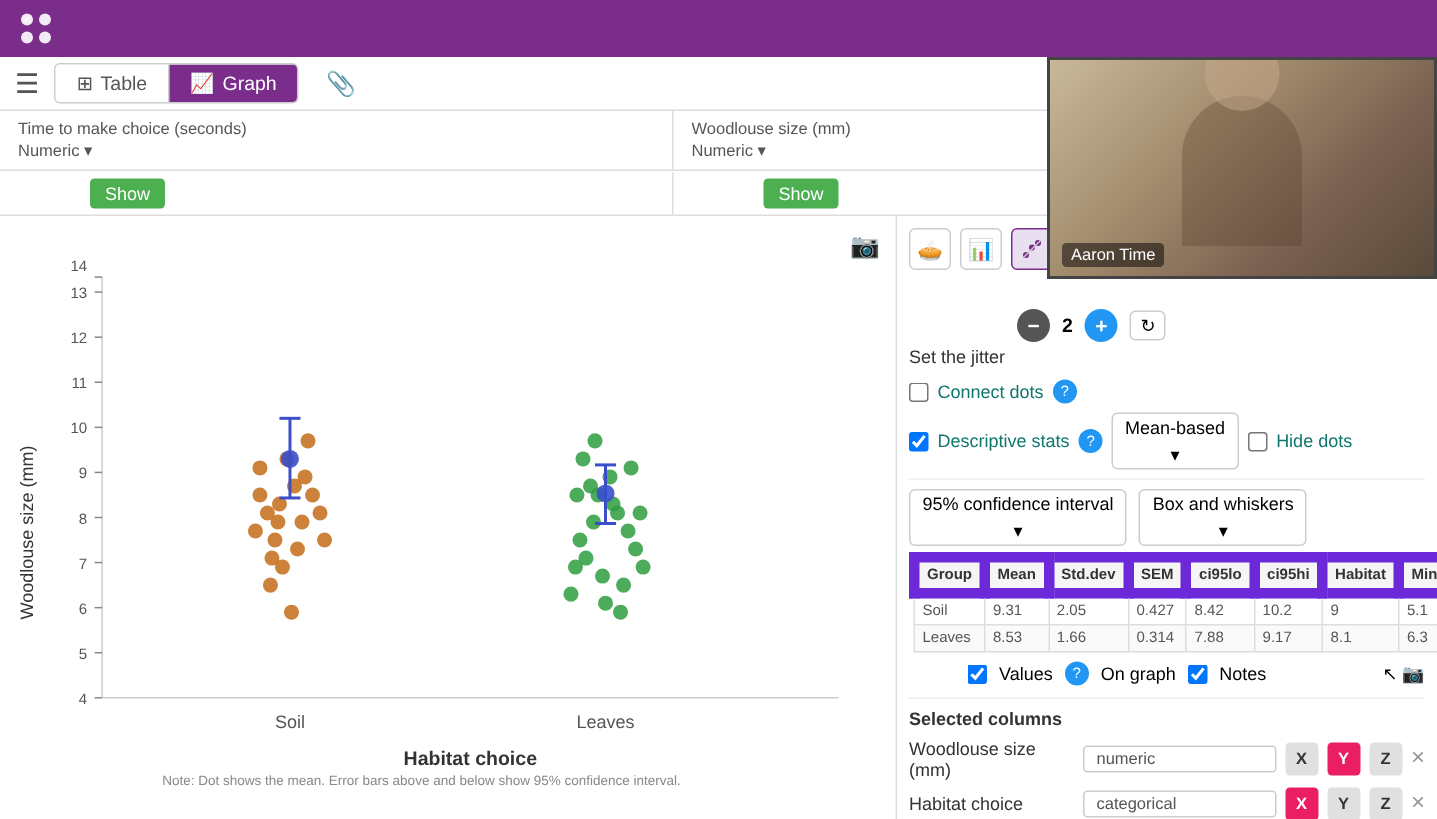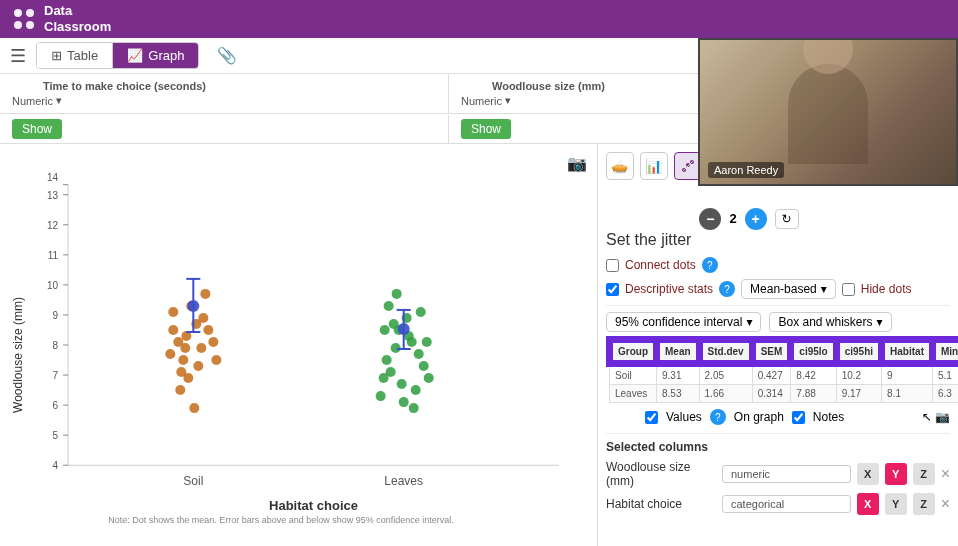--- a/index.html
+++ b/index.html
@@ -16,28 +16,28 @@
     .toolbar-title { font-size: 13px; color: #333; flex: 1; }
     .tab-group { display: flex; align-items: center; gap: 0; border: 1px solid #ccc; border-radius: 4px; overflow: hidden; }
     .tab { padding: 5px 14px; font-size: 13px; cursor: pointer; background: white; color: #555; display: flex; align-items: center; gap: 5px; border-right: 1px solid #ccc; }
     .tab:last-child { border-right: none; }
     .tab.active { background: #7b2d8b; color: white; }
     .paperclip { font-size: 16px; color: #888; margin-left: 8px; cursor: pointer; }
 
     
     .columns-header { background: white; border-bottom: 1px solid #ddd; display: flex; height: 40px; }
     .col-header { flex: 1; padding: 6px 12px; border-right: 1px solid #ddd; }
-    .col-header-label { font-size: 11px; color: #555; font-weight: 700; margin-left: 31px; }
+    .col-header-label { font-size: 11px; color: #555; font-weight: 400; }
     .col-header-type { font-size: 11px; color: #555; margin-top: 2px; display: flex; align-items: center; gap: 3px; cursor: pointer; }
     .col-header-extra { width: 60px; border-right: 1px solid #ddd; }
 
     
     .show-row { background: white; border-bottom: 1px solid #ddd; display: flex; height: 30px; align-items: center; }
     .show-cell { flex: 1; padding: 4px 12px; border-right: 1px solid #ddd; }
-    .show-btn { background: #4caf50; color: white; border: none; padding: 3px 10px; border-radius: 3px; font-size: 12px; cursor: pointer; }
+    .show-btn { background: #4caf50; color: white; border: none; padding: 3px 10px; border-radius: 3px; font-size: 12px; cursor: pointer; margin-left: 48px; }
     .show-cell-extra { width: 60px; border-right: 1px solid #ddd; }
 
     
     .main-content { display: flex; height: calc(546px - 38px - 36px - 40px - 30px); }
 
     
     .graph-area { flex: 1; background: white; border-right: 1px solid #ddd; padding: 8px; position: relative; }
     .camera-icon { position: absolute; top: 10px; right: 10px; font-size: 16px; color: #888; cursor: pointer; }
 
     
@@ -50,34 +50,34 @@
     
     .chart-type-row { display: flex; align-items: center; gap: 6px; margin-bottom: 8px; justify-content: space-between; }
     .chart-icons { display: flex; gap: 6px; align-items: center; }
     .chart-icon { width: 28px; height: 28px; border: 1px solid #ccc; border-radius: 4px; display: flex; align-items: center; justify-content: center; cursor: pointer; font-size: 14px; color: #555; }
     .chart-icon.active { background: #e8e0f0; border-color: #7b2d8b; }
     .appearance-btn { background: #2196F3; color: white; border: none; padding: 5px 12px; border-radius: 4px; font-size: 12px; cursor: pointer; }
     .search-icon-btn { background: #2196F3; color: white; border: none; width: 28px; height: 28px; border-radius: 4px; font-size: 14px; cursor: pointer; display: flex; align-items: center; justify-content: center; }
 
     
     .jitter-row { display: flex; align-items: center; gap: 8px; margin-bottom: 8px; }
-    .jitter-label { font-size: 16px; color: #333; margin-top: 43px; }
+    .jitter-label { font-size: 12px; color: #333; margin-top: 43px; }
     .jitter-btn { width: 22px; height: 22px; border-radius: 50%; border: none; font-size: 14px; cursor: pointer; display: flex; align-items: center; justify-content: center; font-weight: bold; }
     .jitter-minus { background: #555; color: white; }
     .jitter-plus { background: #2196F3; color: white; }
     .jitter-val { font-size: 13px; font-weight: bold; }
     .refresh-btn { background: none; border: 1px solid #ccc; border-radius: 4px; padding: 2px 6px; cursor: pointer; font-size: 12px; }
 
     
     .checkbox-row { display: flex; align-items: center; gap: 6px; margin-bottom: 6px; }
-    .checkbox-row label { font-size: 12px; color: #7f1d1d; }
+    .checkbox-row label { font-size: 12px; color: #0f766e; }
     .help-icon { width: 16px; height: 16px; background: #2196F3; color: white; border-radius: 50%; font-size: 10px; display: flex; align-items: center; justify-content: center; cursor: pointer; }
 
     
-    .dropdown-btn { background: none; border: 1px solid #ccc; border-radius: 4px; padding: 2px 8px; font-size: 12px; cursor: pointer; display: flex; align-items: center; gap: 4px; }
+    .dropdown-btn { background: none; border: 1px solid #ccc; border-radius: 4px; padding: 2px 8px; font-size: 12px; cursor: pointer; display: flex; align-items: center; gap: 4px; flex-direction: column; }
 
     
     .stats-section { margin-bottom: 6px; }
     .interval-row { display: flex; align-items: center; gap: 8px; margin-bottom: 4px; }
     .stats-table { width: 100%; border-collapse: collapse; font-size: 10px; margin-bottom: 6px; }
     .stats-table th { background: #f5f5f5; padding: 3px 5px; text-align: left; border: 7px solid #6d28d9; font-weight: 600; color: #333; }
     .stats-table td { padding: 3px 5px; border: 1px solid #ddd; color: #555; }
     .stats-table tr:nth-child(even) { background: #fafafa; }
 
     
@@ -104,21 +104,20 @@
 
 <div class="header">
   <div class="logo">
     <svg class="logo-icon" viewBox="0 0 28 28">
       <circle cx="8" cy="8" r="4" fill="white" opacity="0.9"></circle>
       <circle cx="20" cy="8" r="4" fill="white" opacity="0.9"></circle>
       <circle cx="8" cy="20" r="4" fill="white" opacity="0.9"></circle>
       <circle cx="20" cy="20" r="4" fill="white" opacity="0.9"></circle>
       <rect x="6" y="6" width="4" height="4" fill="white" opacity="0.5"></rect>
     </svg>
-    <span style="line-height:1.2">Data<br>Classroom</span>
   </div>
 </div>
 
 <div class="toolbar">
   <span class="hamburger">☰</span>
   <div class="tab-group">
     <div class="tab">
       <span>⊞</span>
       <span>Table</span>
     </div>
@@ -399,14 +398,14 @@
       </div>
     </div>
 
   </div>
 </div>
 
 <div class="video-overlay" style="position:fixed;top:38px;right:0;width:260px;height:148px;background:linear-gradient(135deg,#c8b89a 0%,#a0896b 40%,#7a6050 70%,#5a4a3a 100%);border:2px solid #444;z-index:100;overflow:hidden;">
 
   <div style="position:absolute;bottom:20px;left:50%;transform:translateX(-50%);width:80px;height:100px;background:rgba(80,60,40,0.3);border-radius:40px 40px 0 0;"></div>
   <div style="position:absolute;bottom:110px;left:50%;transform:translateX(-50%);width:50px;height:50px;background:rgba(200,170,140,0.5);border-radius:50%;"></div>
-  <div class="video-label">Aaron Reedy</div>
+  <div class="video-label">Aaron Time</div>
 </div>
 
 </body></html>

